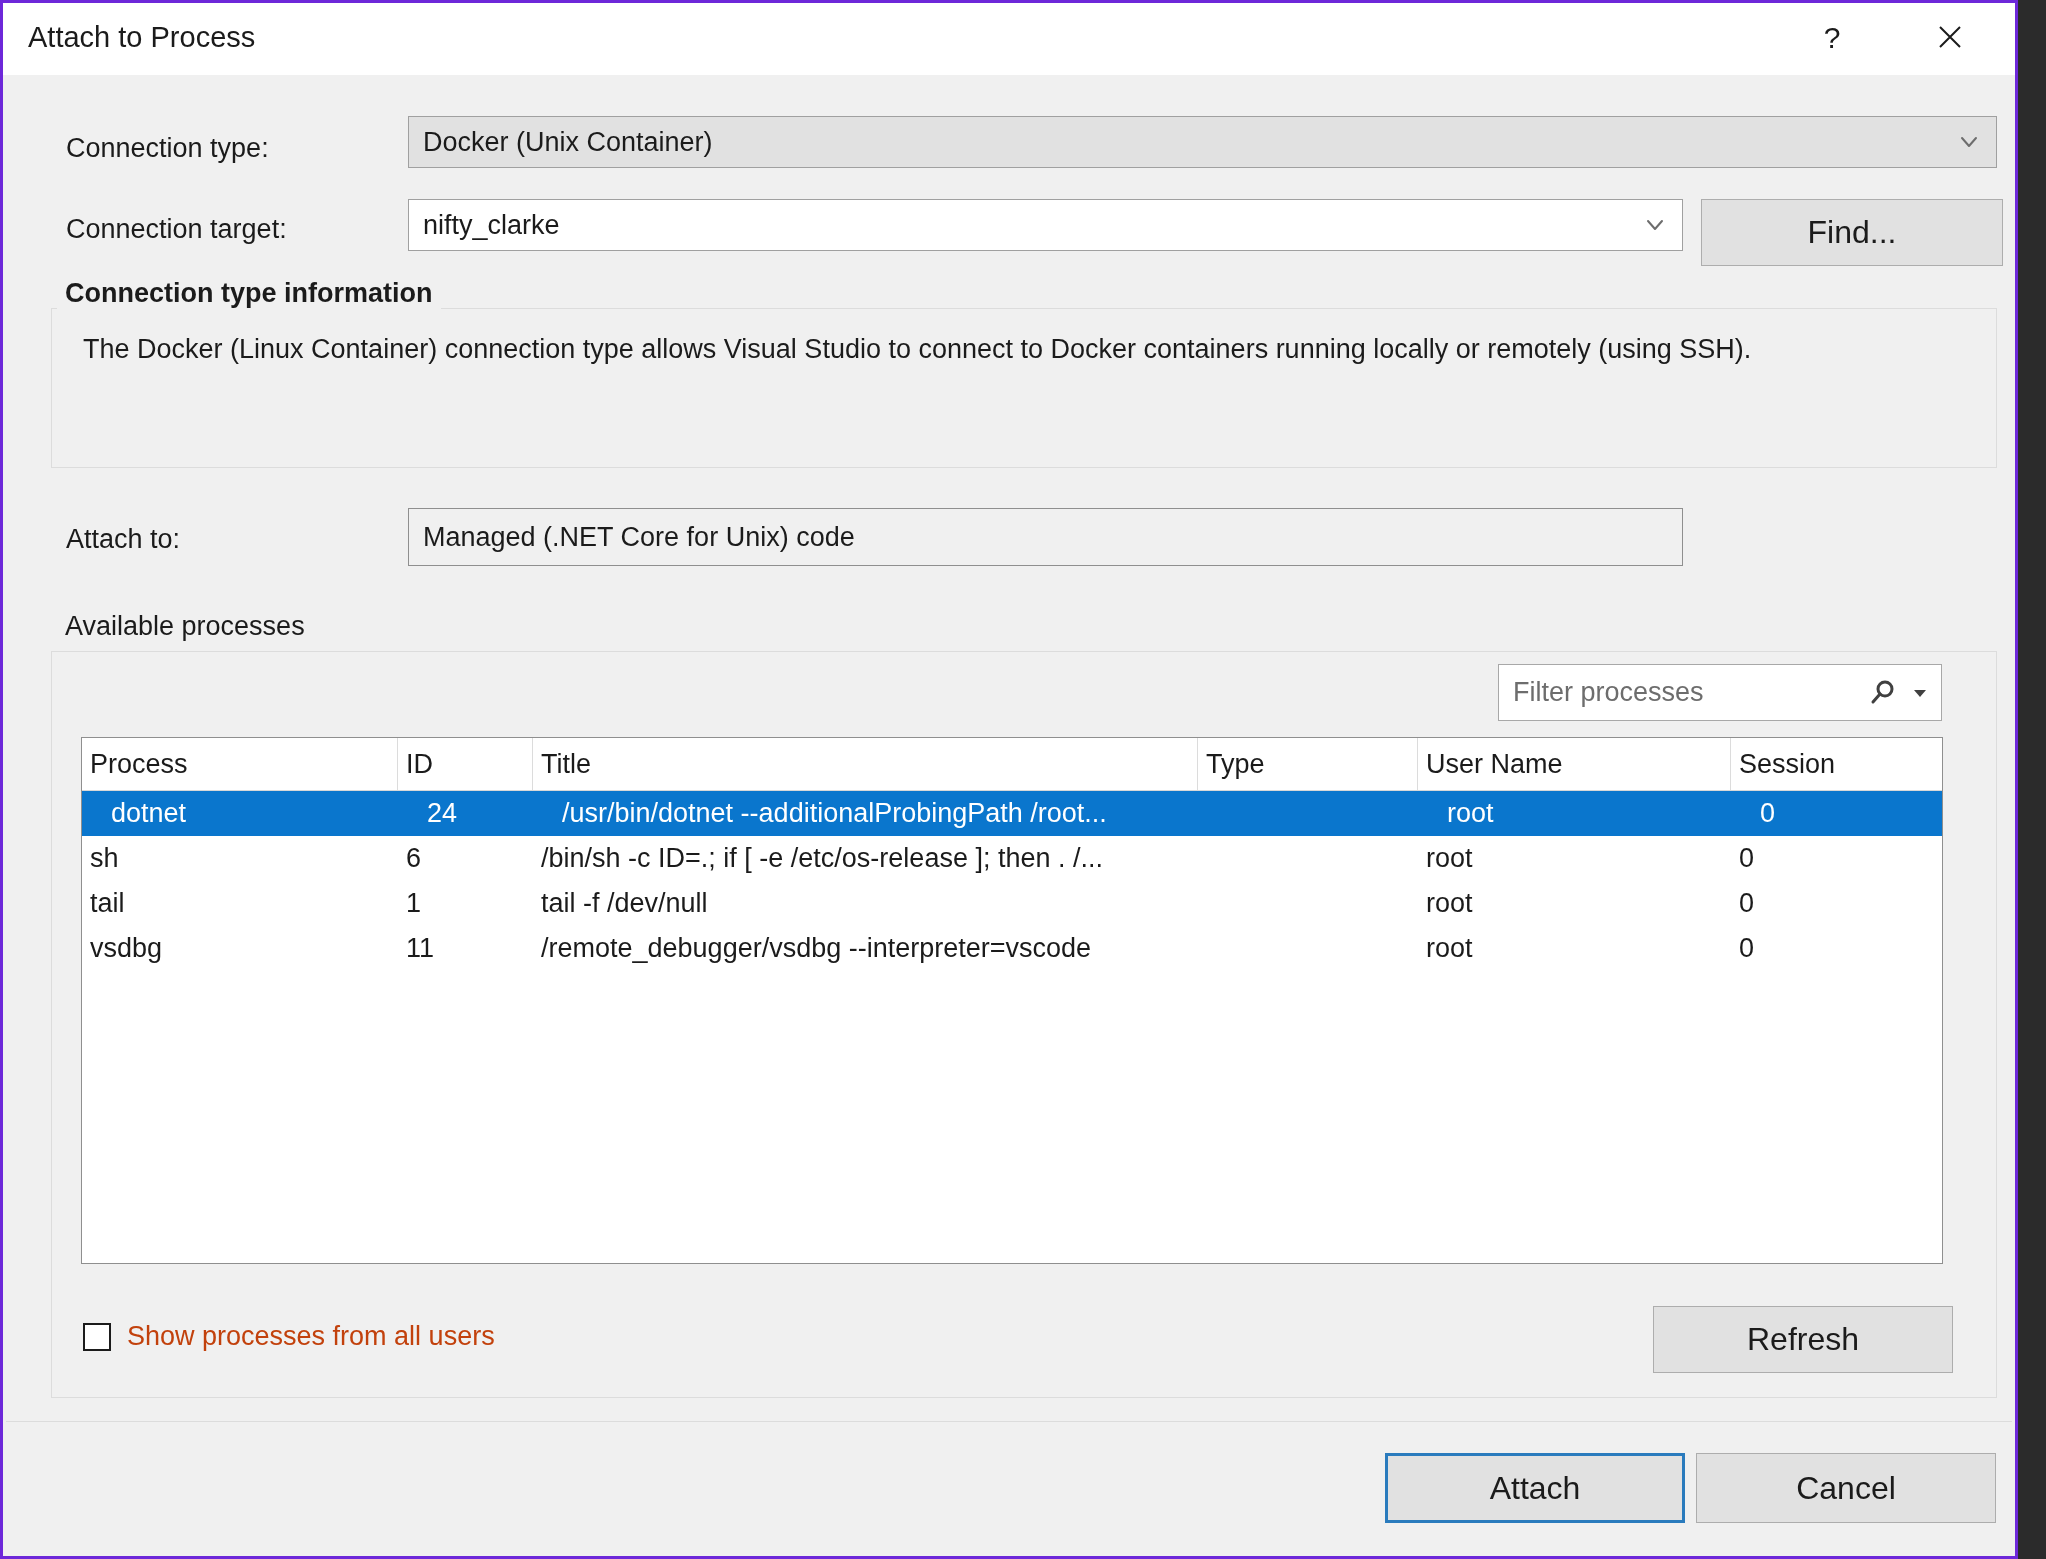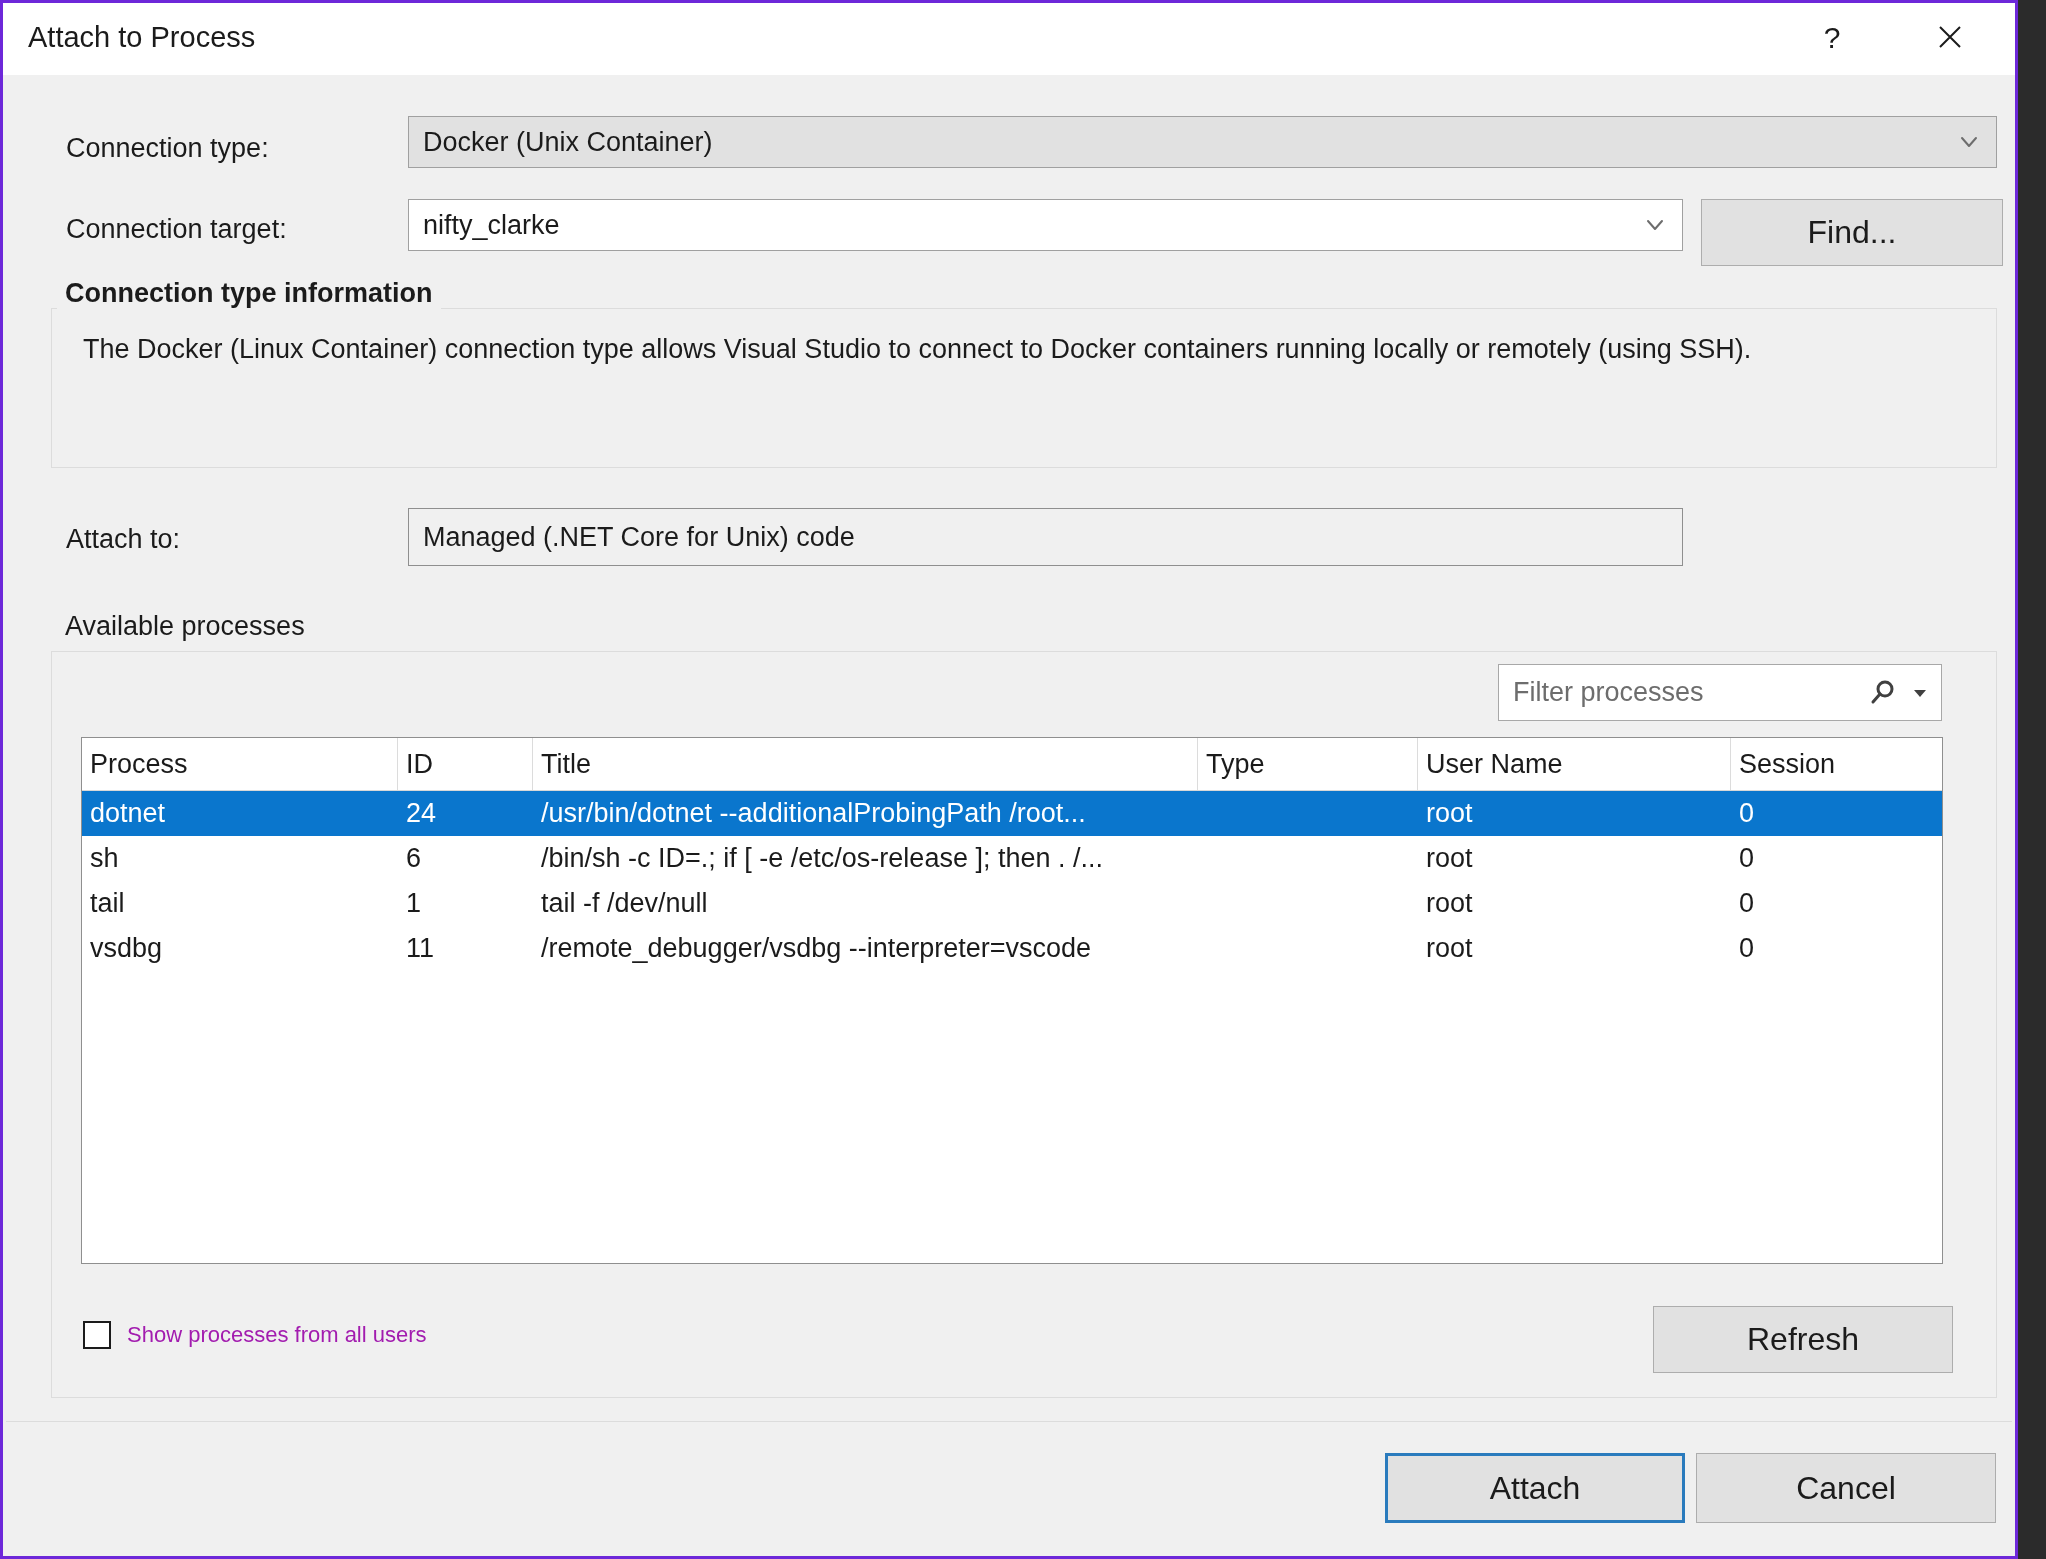--- a/index.html
+++ b/index.html
@@ -210,21 +210,21 @@
     cursor: default;
   }
   .lv-header .hcell.last { border-right: none; }
 
   .lv-row {
     position: relative;
     height: 45px;
     cursor: default;
   }
   .lv-row.selected { background: #0a76cd; }
-  .lv-row.selected .cell { color: #ffffff; }
+  .lv-row.selected .cell { color: #ffffff; margin-left: 21px; }
   .lv-row .cell {
     position: absolute;
     top: 0;
     height: 45px;
     display: flex;
     align-items: center;
     padding-left: 8px;
     font-size: 27px;
     color: #1b1b1b;
     white-space: nowrap;
@@ -242,22 +242,22 @@
   .checkbox-sq {
     width: 28px;
     height: 28px;
     box-sizing: border-box;
     background: #ffffff;
     border: 2px solid #1b1b1b;
     margin-right: 16px;
     flex: none;
   }
   .checkrow .cb-label {
-    font-size: 22px;
-    color: #a21caf;
+    font-size: 27px;
+    color: #c2410c;
     white-space: nowrap;
   }
 
   
   .footer-sep {
     position: absolute;
     left: 3px;
     right: 3px;
     height: 1px;
     background: #dcdcdc;

